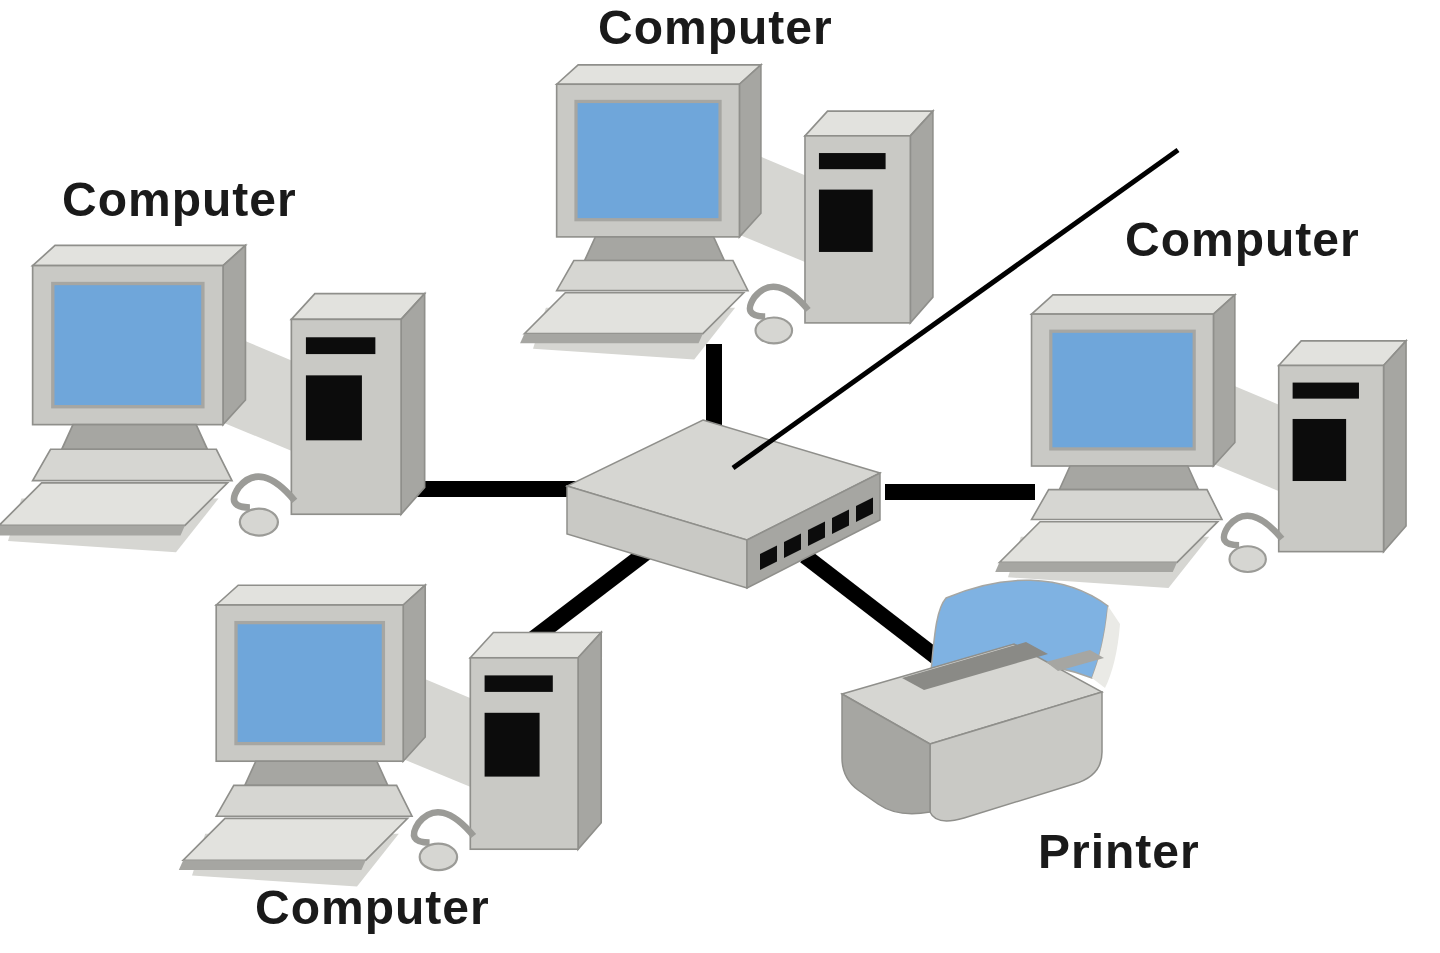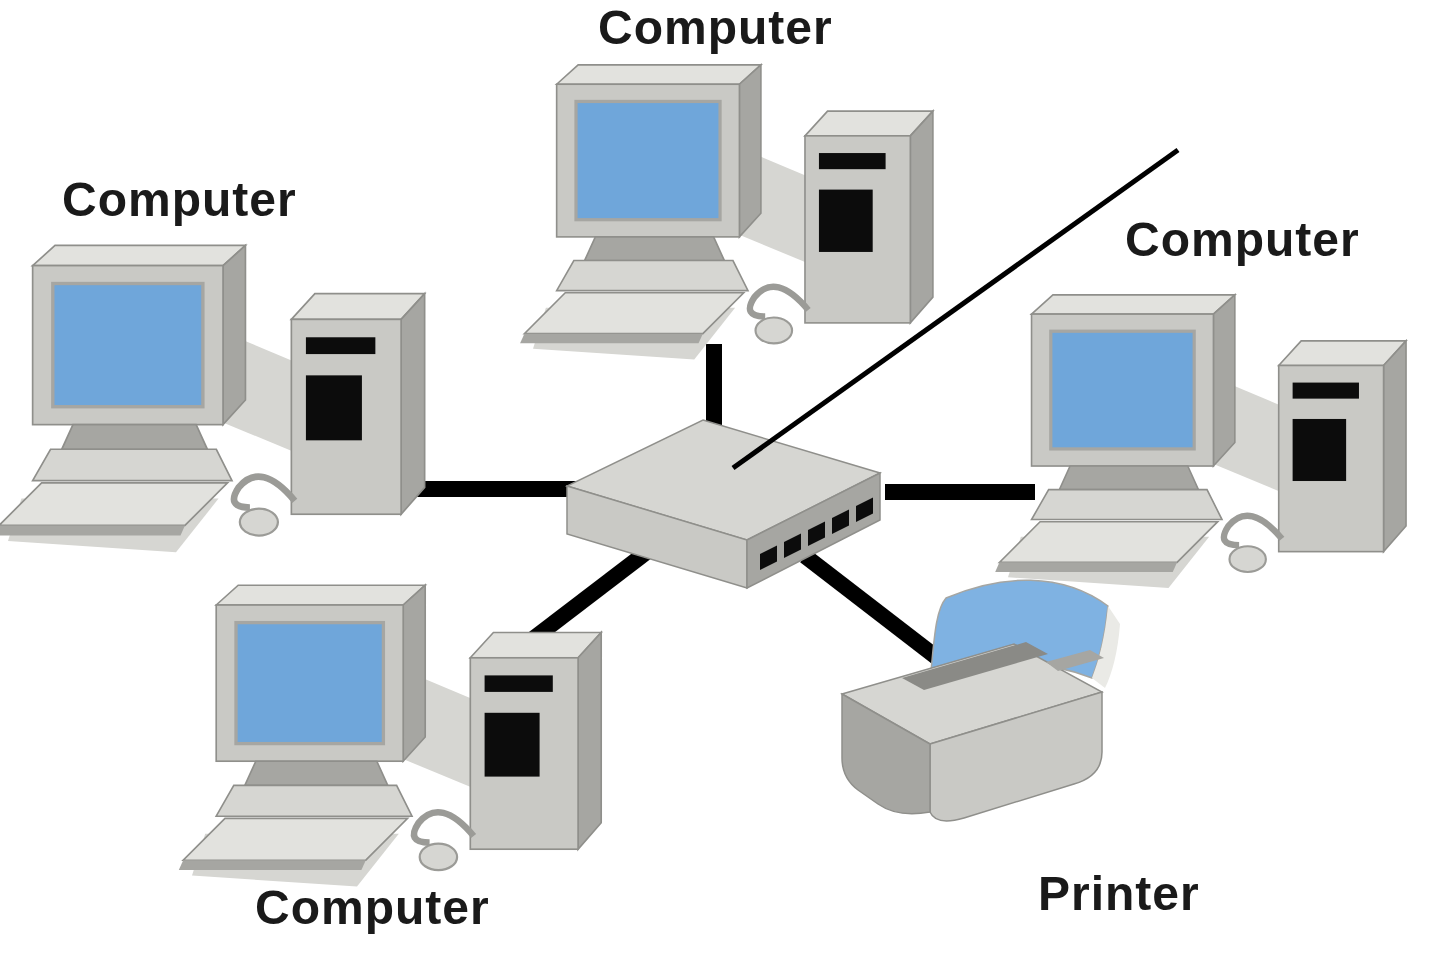--- a/index.html
+++ b/index.html
@@ -104,14 +104,14 @@
       <path class="g4 edge" d="M842,694 L930,744 L930,812 Q898,818 878,804 L858,790 Q842,778 842,758 Z"></path>
     </g>
 
     <line class="thinline" x1="1178" y1="150" x2="733" y2="468"></line>
   </svg>
 
   <div class="lbl" style="left:598px;top:4px">Computer</div>
   <div class="lbl" style="left:62px;top:176px">Computer</div>
   <div class="lbl" style="left:1125px;top:216px">Computer</div>
   <div class="lbl" style="left:255px;top:884px">Computer</div>
-  <div class="lbl" style="left:1038px;top:870px">Printer</div>
+  <div class="lbl" style="left:1038px;top:828px">Printer</div>
 </div>
 
 </body></html>

